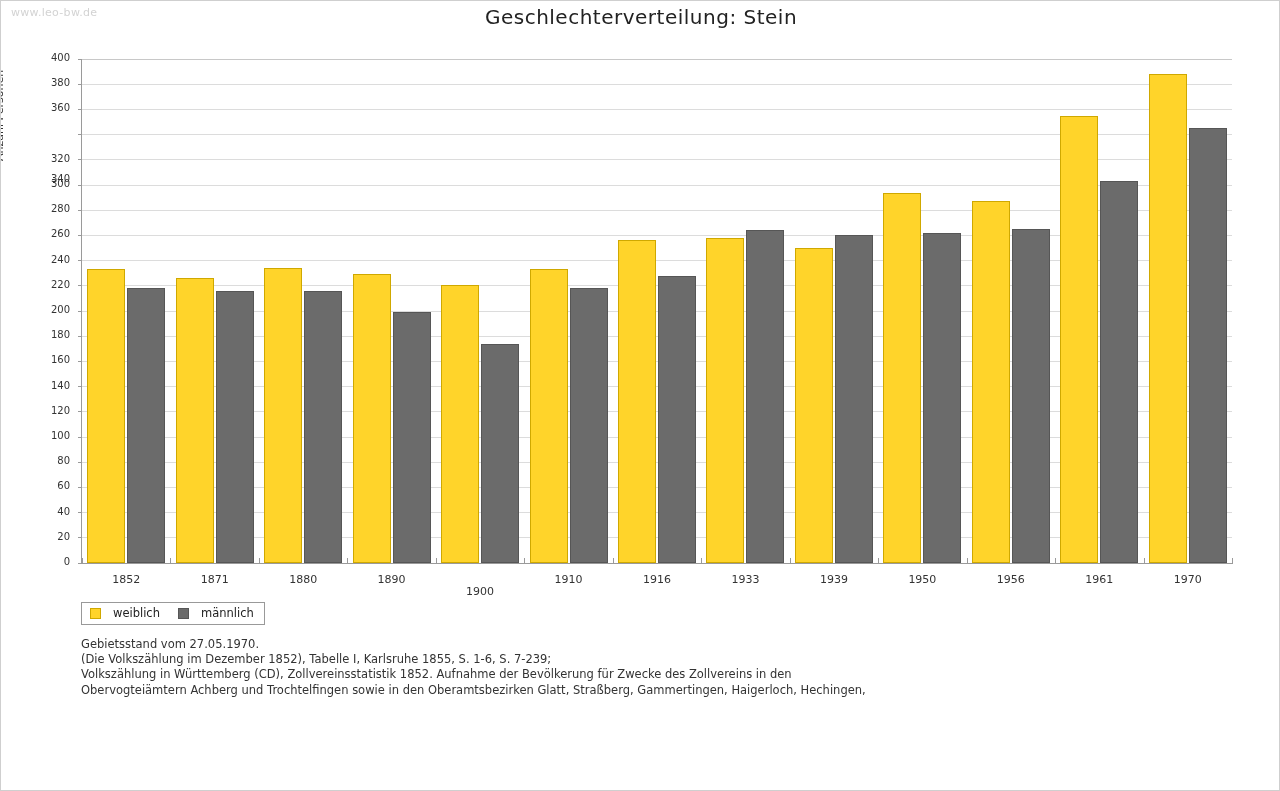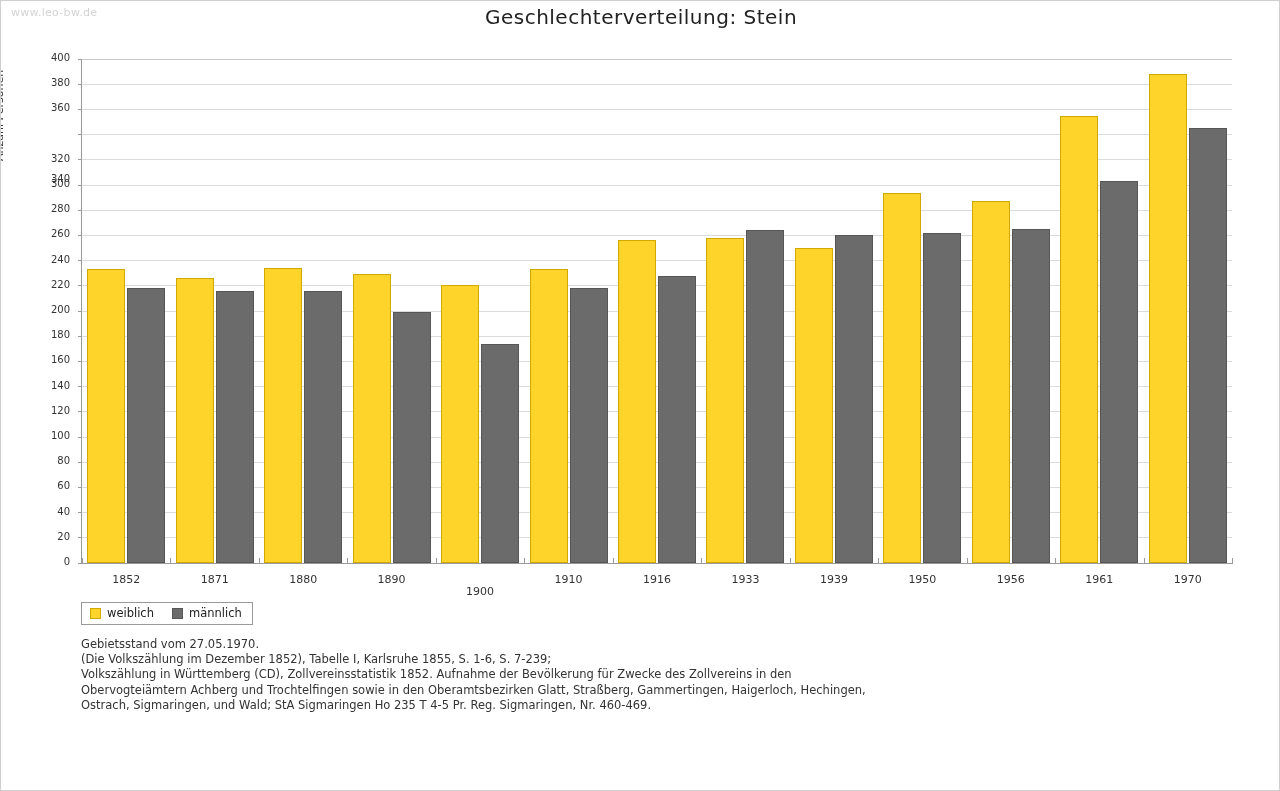--- a/index.html
+++ b/index.html
@@ -117,21 +117,21 @@
     padding: 3px 10px 4px 8px;
     display: flex;
     align-items: center;
     gap: 18px;
     font-size: 11.5px;
     color: #222222;
   }
   .legend-item {
     display: flex;
     align-items: center;
-    gap: 6px;
+    gap: 12px;
   }
   .swatch {
     width: 11px;
     height: 11px;
     display: inline-block;
     box-sizing: border-box;
   }
   .swatch.weiblich { background: #ffd42a; border: 1px solid #cfa800; }
   .swatch.maennlich { background: #6b6b6b; border: 1px solid #565656; }
   #notes {
@@ -288,17 +288,16 @@
       <span class="swatch maennlich"></span>
       <span>männlich</span>
     </div>
   </div>
 
   <div id="notes">
     <div class="para">Gebietsstand vom 27.05.1970.</div>
     <div class="para">(Die Volkszählung im Dezember 1852), Tabelle I, Karlsruhe 1855, S. 1-6, S. 7-239;</div>
     <div class="para">Volkszählung in Württemberg (CD), Zollvereinsstatistik 1852. Aufnahme der Bevölkerung für Zwecke des Zollvereins in den</div>
     <div class="para">Obervogteiämtern Achberg und Trochtelfingen sowie in den Oberamtsbezirken Glatt, Straßberg, Gammertingen, Haigerloch, Hechingen,</div>
-    <div class="para">Ostrach, Sigmaringen, und Wald; StA Sigmaringen Ho 235 T 4-5 Pr. Reg. Sigmaringen, Nr. 460-469.</div>
     <div class="spacer"></div>
   </div>
 
 </div>
 
 </body></html>

